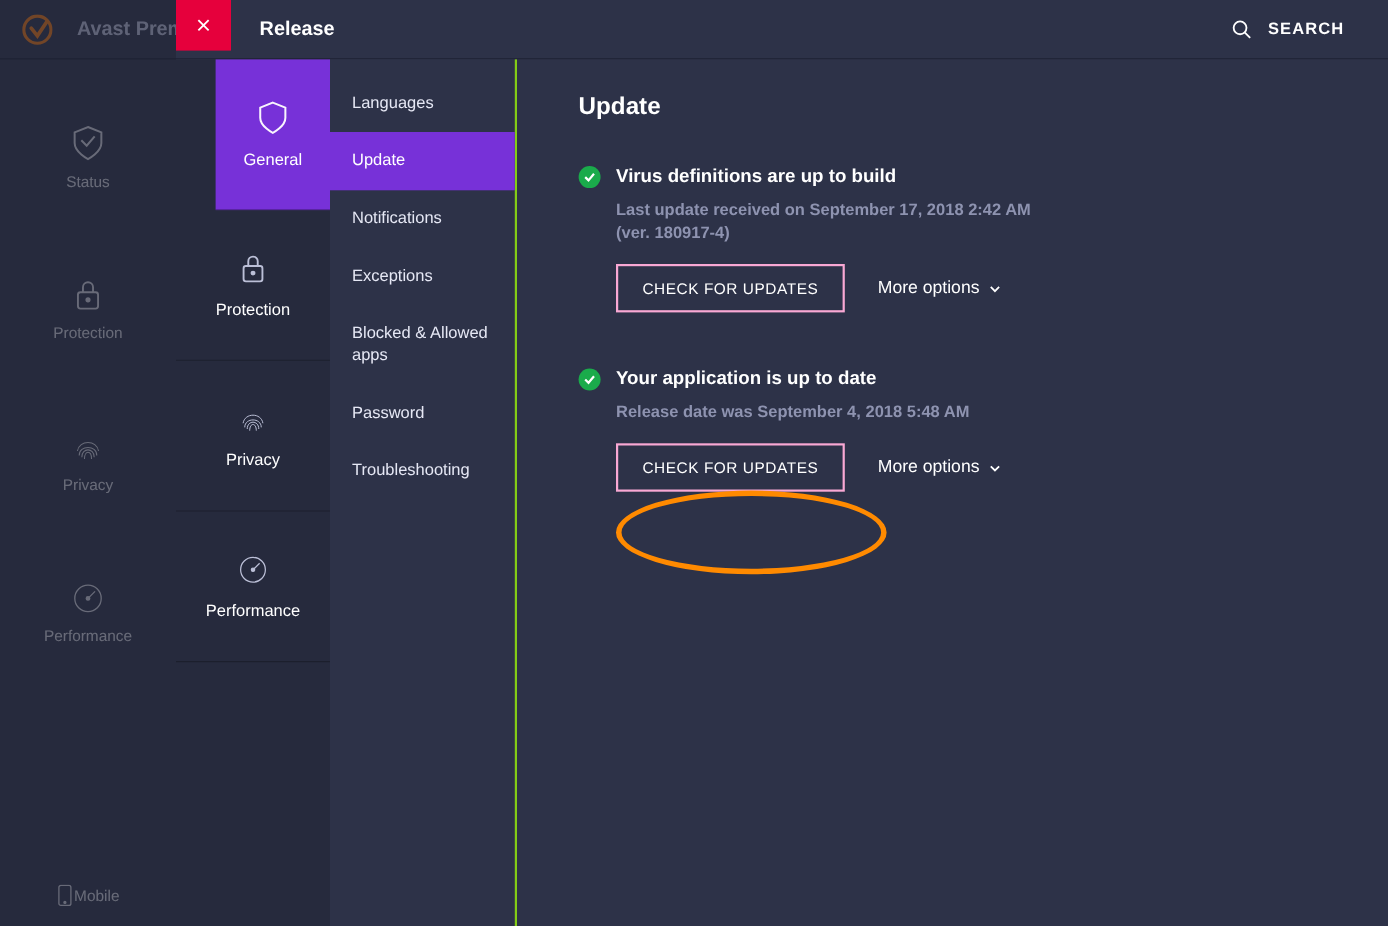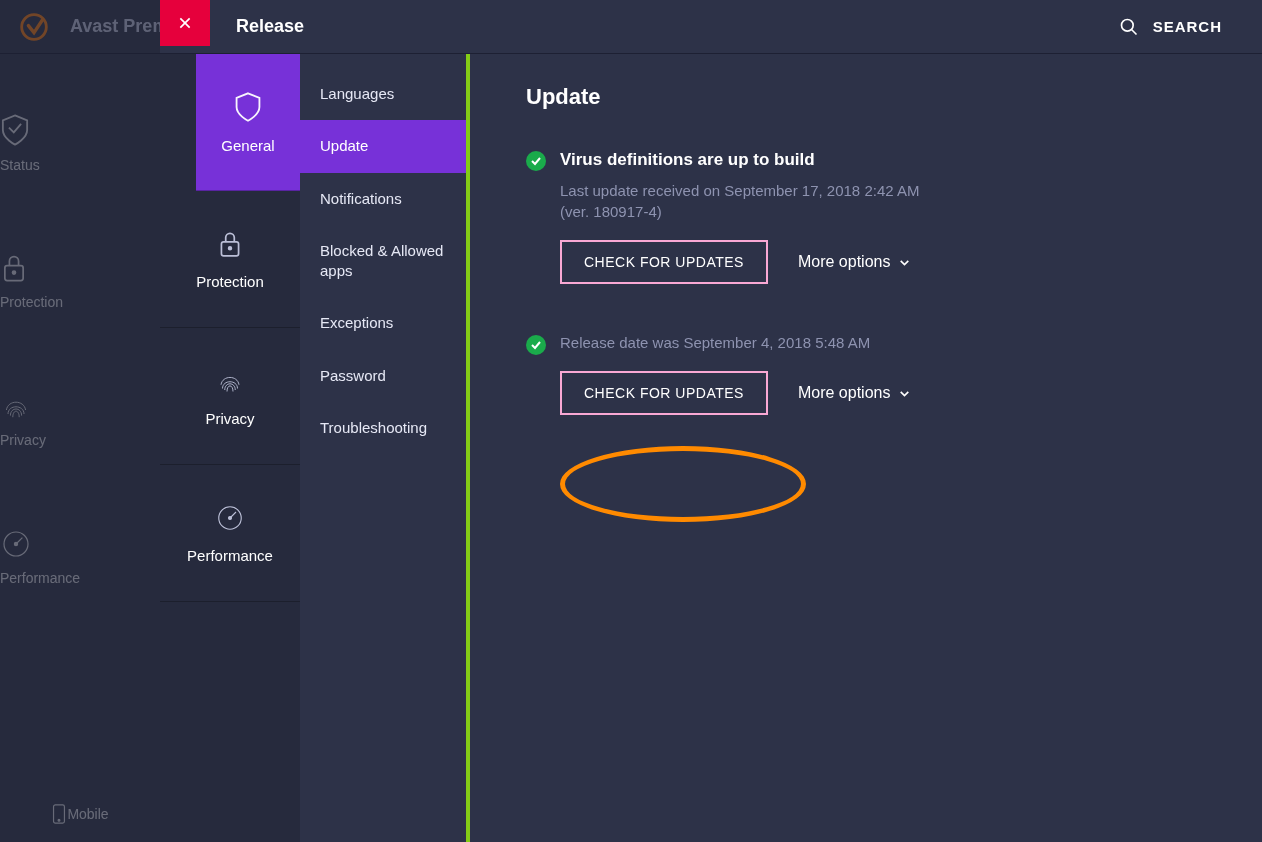--- a/index.html
+++ b/index.html
@@ -77,20 +77,21 @@
   
   .bg-nav {
     position: absolute;
     left: 0; top: 54px; bottom: 0; width: 160px;
     background: rgba(0,0,0,0.15);
     padding-top: 20px;
   }
   .bg-nav-item {
     display: flex;
     flex-direction: column;
+    align-items: center;
     gap: 10px;
     height: 138px;
     justify-content: center;
     opacity: 0.3;
   }
   .bg-nav-item .label { font-size: 14px; }
   .bg-mobile {
     position: absolute;
     bottom: 18px; left: 0; right: 0;
     display: flex;
@@ -127,21 +128,21 @@
   }
   .cat-item.active {
     background: #7731d8;
     margin-left: 36px;
   }
   .cat-item svg { opacity: 0.95; }
 
   .sub-nav {
     width: 170px;
     background: #2d3248;
-    border-right: 4px solid #84cc16;
+    border-right: 2px solid #84cc16;
     padding-top: 14px;
   }
   .sub-item {
     padding: 16px 20px;
     font-size: 15px;
     cursor: pointer;
     color: #e6e8f5;
     line-height: 1.35;
   }
   .sub-item.active {
@@ -175,20 +176,21 @@
     margin-top: 1px;
   }
   .check-icon svg { width: 12px; height: 12px; }
 
   .block-body { flex: 1; }
   .block-title { font-size: 17px; font-weight: 700; margin-bottom: 12px; }
   .block-sub {
     font-size: 15px;
     color: #8e93b0;
     margin-bottom: 4px;
+    font-weight: bold;
   }
   .actions {
     margin-top: 20px;
     display: flex;
     align-items: center;
     gap: 30px;
   }
   .btn-outline {
     border: 2px solid #f9a8d4;
     padding: 12px 22px;
@@ -326,22 +328,22 @@
           <circle cx="20" cy="20" r="2" fill="#c4c8e0"></circle>
         </svg>
       <span>Performance</span>
     </div>
   </div>
 
   <div class="sub-nav">
     <div class="sub-item">Languages</div>
     <div class="sub-item active">Update</div>
     <div class="sub-item">Notifications</div>
+    <div class="sub-item">Exceptions</div>
     <div class="sub-item">Blocked &amp; Allowed apps</div>
-    <div class="sub-item">Exceptions</div>
     <div class="sub-item">Password</div>
     <div class="sub-item">Troubleshooting</div>
   </div>
 
   <div class="content">
     <h1>Update</h1>
 
     <div class="update-block">
       <div class="check-icon">
         <svg viewBox="0 0 24 24" fill="none" stroke="#fff" stroke-width="4">
@@ -364,20 +366,21 @@
       </div>
     </div>
 
     <div class="update-block">
       <div class="check-icon">
         <svg viewBox="0 0 24 24" fill="none" stroke="#fff" stroke-width="4">
             <path d="M4 12 L10 18 L20 6"></path>
           </svg>
       </div>
       <div class="block-body">
+        <div class="block-title">Your application is up to date</div>
         <div class="block-sub">Release date was September 4, 2018 5:48 AM</div>
         <div class="actions">
           <button class="btn-outline">CHECK FOR UPDATES</button>
           <span class="more-link">
             <span>More options</span>
             <svg viewBox="0 0 24 24" fill="none" stroke="#fff" stroke-width="3">
                 <path d="M5 9 L12 16 L19 9"></path>
               </svg>
           </span>
         </div>

